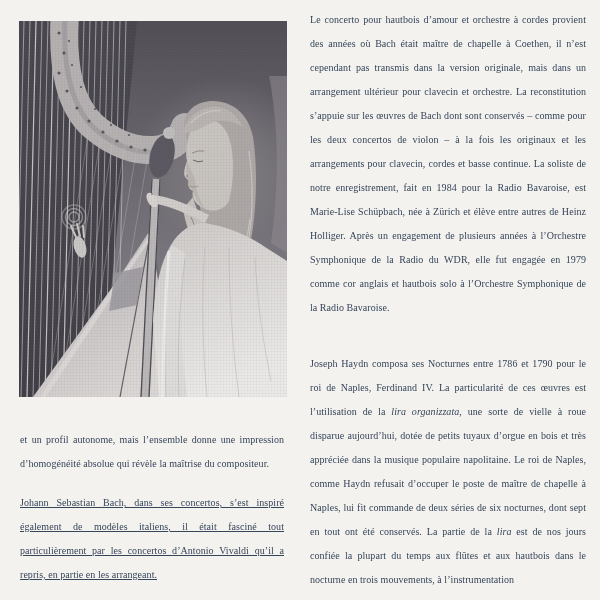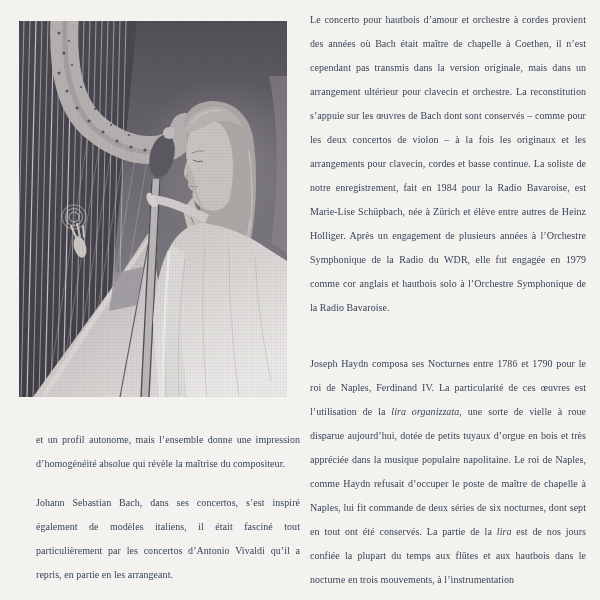--- a/index.html
+++ b/index.html
@@ -23,23 +23,23 @@
       repeating-linear-gradient(90deg, rgba(70,110,85,0.05) 0 1px, rgba(0,0,0,0) 1px 3px);
   }
   .col{
     position:absolute;
     color:var(--text-color,#35455a);
     font-size:10px;line-height:24px;
     text-align:justify;
     letter-spacing:0.05px;
   }
   .col p{margin:0;}
-  .col.left{left:36px;top:428px;width:264px;}
+  .col.left{left:20px;top:428px;width:264px;}
   .col.right{left:310px;top:8px;width:276px;}
-  .col.left p + p{margin-top:15px;}
+  .col.left p + p{margin-top:15px;text-decoration:underline;}
   .col.right p + p{margin-top:32px;}
   .col em{font-style:italic;}
 </style>
 </head>
 <body style="--page-bg: #f4f2ee; --text-color: #35455a;">
 
 <div class="page">
 
   <figure class="photo">
     <svg viewBox="0 0 268 376" preserveAspectRatio="none" role="img" aria-label="Black-and-white photograph of a young woman with long fair hair in a sheer white garment playing a harp, eyes lowered">

